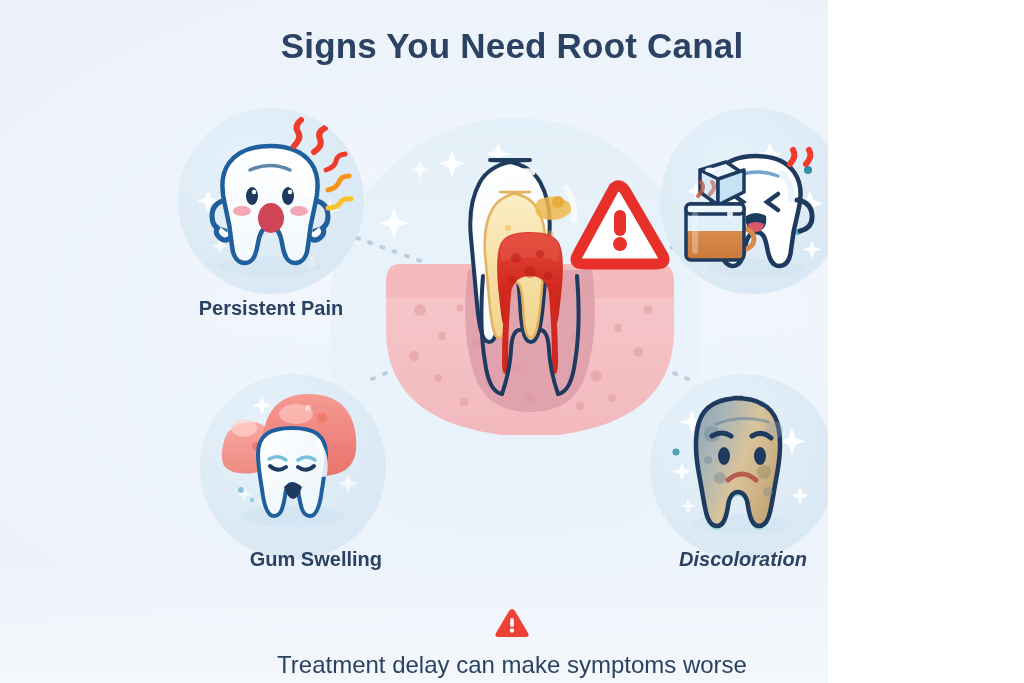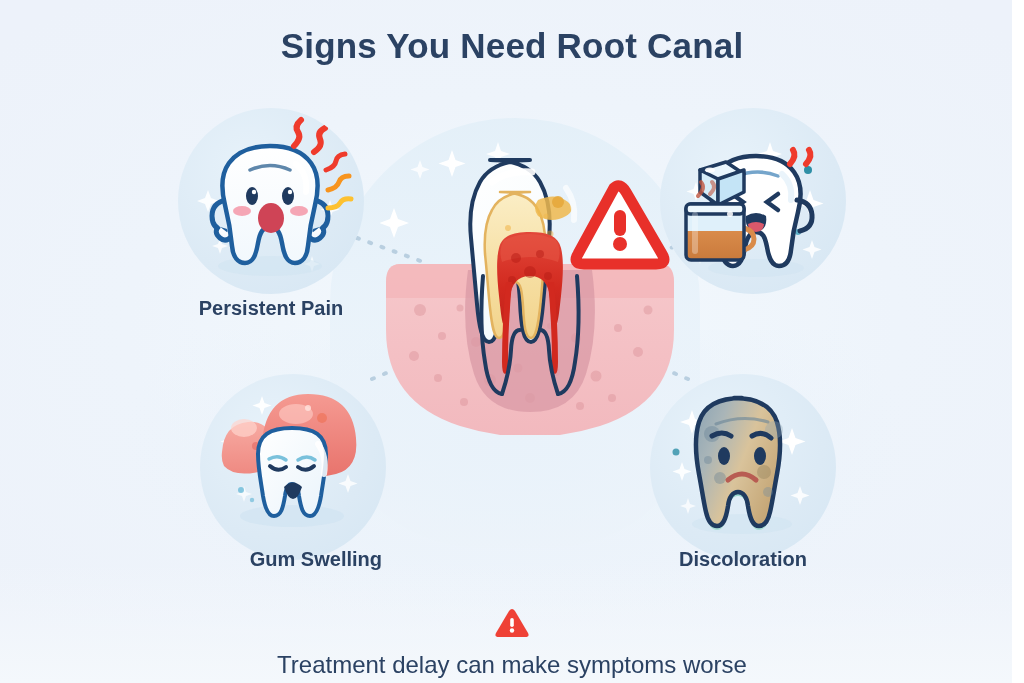--- a/index.html
+++ b/index.html
@@ -5,21 +5,21 @@
 <style>
   * { margin:0; padding:0; box-sizing:border-box; }
   html,body{ background:#ffffff; }
   body{
     width:1024px; height:683px;
     font-family:"Liberation Sans", sans-serif;
     overflow:hidden;
   }
   #canvas{
     position:relative;
-    width:1012px; height:683px;
+    width:828px; height:683px;
     background:
       radial-gradient(ellipse 700px 420px at 512px 330px, #f3f9fd 0%, #eef4fb 55%, #edf2fa 100%);
     overflow:hidden;
   }
 
   
   .bg-arch{
     position:absolute; left:330px; top:118px;
     width:370px; height:430px;
     background:linear-gradient(180deg,#e2eff8 0%, #e8f2fa 45%, #eef4fa 100%);
@@ -62,21 +62,21 @@
   .label{
     position:absolute;
     color:#2b4263;
     font-size:20px;
     white-space:nowrap;
   }
   .label.bold{ font-weight:bold; }
   .lb-tl{ left:178px; top:297px; width:186px; text-align:center; }
   .lb-tr{ left:653px; top:297px; width:220px; text-align:center; }
   .lb-bl{ left:196px; top:548px; width:186px; text-align:right; }
-  .lb-br{ left:650px; top:548px; width:186px; text-align:center; }
+  .lb-br{ left:650px; top:548px; width:186px; text-align:center;font-style:italic; }
 
   
   .dots{ position:absolute; }
 
   
   .center-illu{ position:absolute; left:380px; top:130px; width:300px; height:305px; }
 
   
   .footer{
     position:absolute; left:0; top:608px; width:1024px;

